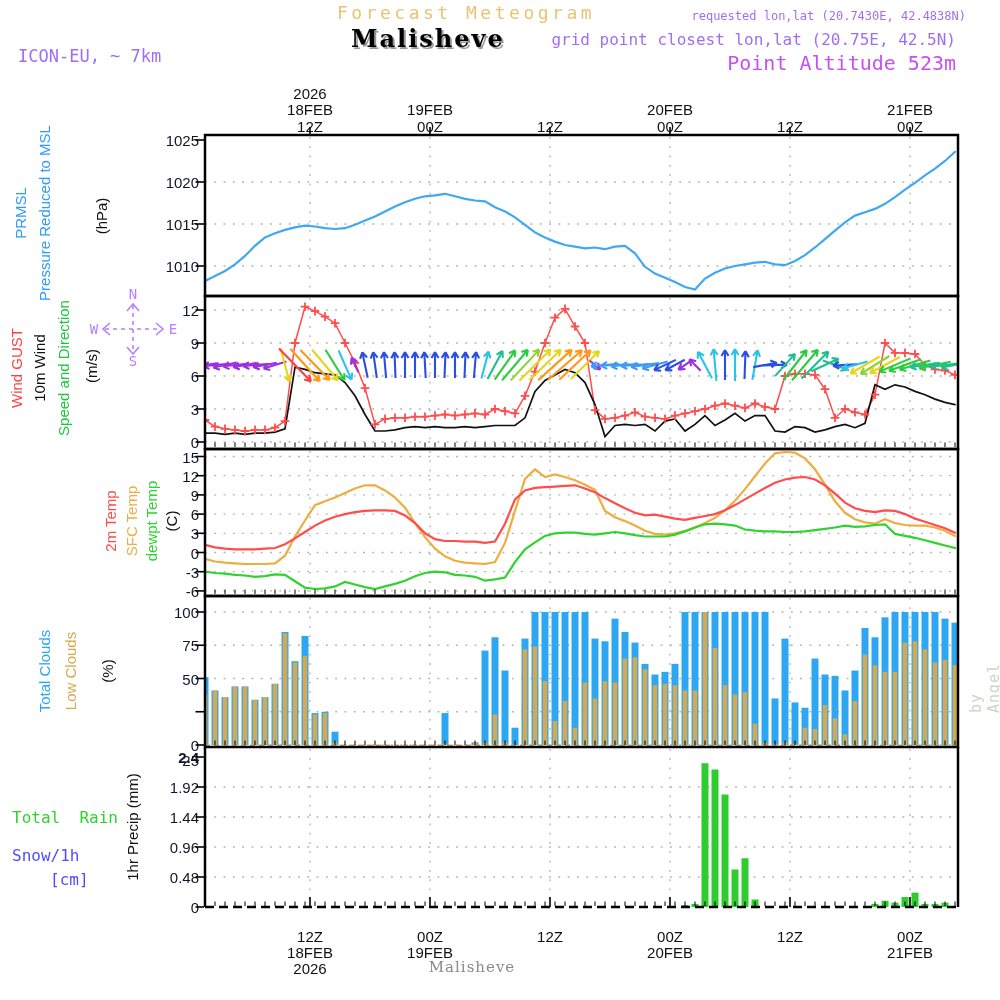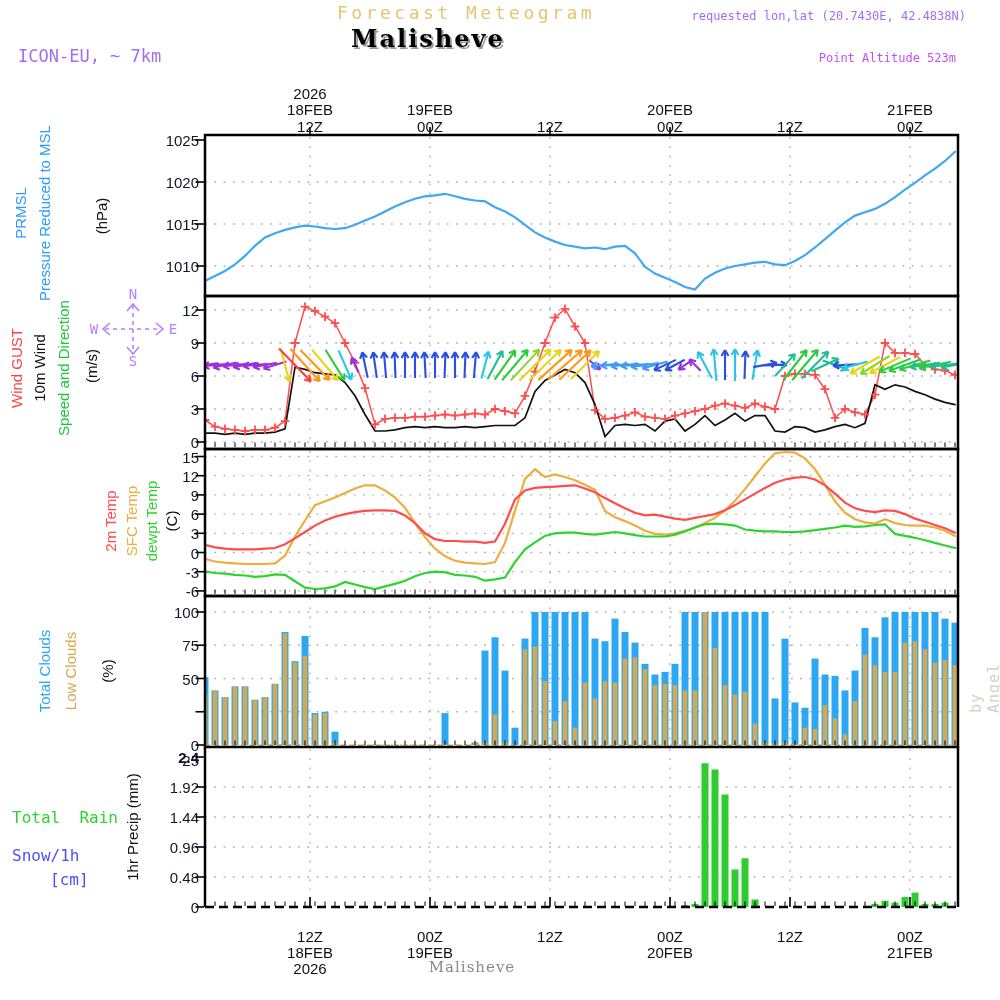--- a/index.html
+++ b/index.html
@@ -13,37 +13,38 @@
   .ticklabel{position:absolute;transform:translate(-100%,-50%);
              font:15px "Liberation Sans",sans-serif;color:#0f172a;white-space:nowrap;}
   .tlabel{position:absolute;transform:translate(-50%,-50%);
           font:15px "Liberation Sans",sans-serif;color:#111;white-space:nowrap;margin-top:10px;}
   #title-script{left:337px;top:2px;font:18px "DejaVu Sans Mono",monospace;
                 letter-spacing:3.5px;color:#e8c473;}
   #station-title{left:351px;top:24px;font-family:"DejaVu Serif",serif;font-weight:bold;
                  font-size:24px;letter-spacing:2px;color:#000;text-shadow:2px 2px 0 #9a9a9a;}
   #req-line{right:34px;top:9px;font-size:12px;color:#9f6ef5;}
   #grid-line{right:44px;top:30px;font-size:16px;color:#9f6ef5;}
-  #palt-line{right:44px;top:51px;font-size:12px;color:#c84ff5;}
+  #palt-line{right:44px;top:51px;font-size:20px;color:#c84ff5;}
   #malt-line{right:44px;top:71px;font-size:16px;color:#c84ff5;}
   #model-line{left:18px;top:46px;font-size:17px;color:#9f6ef5;}
   #watermark{position:absolute;left:985px;top:688px;transform:translate(-50%,-50%) rotate(-90deg);
              font:15px "DejaVu Sans Mono",monospace;color:#c9d6c4;letter-spacing:1px;}
   #footer-station{position:absolute;left:472px;top:967px;transform:translate(-50%,-50%);
                   font:15px "DejaVu Serif",serif;color:#8a8a8a;letter-spacing:1px;}
   svg{position:absolute;left:0;top:0;}
 </style>
 </head>
 <body>
 
 <div id="page">
 
   <div id="title-script" class="hdr">Forecast Meteogram</div>
   <div id="station-title" class="hdr">Malisheve</div>
   <div id="req-line" class="hdr mono">requested lon,lat (20.7430E, 42.4838N)</div>
+  <div id="grid-line" class="hdr mono">grid point closest lon,lat (20.75E, 42.5N)</div>
   <div id="palt-line" class="hdr mono">Point Altitude 523m</div>
   <div id="model-line" class="hdr mono">ICON-EU, ~ 7km</div>
 
   <div class="vlabel" style="left:20px;top:213px;color:#2e9bff;">PRMSL</div>
   <div class="vlabel" style="left:44px;top:213px;color:#2e9bff;">Pressure Reduced to MSL</div>
   <div class="vlabel" style="left:101px;top:216px;color:#111;">(hPa)</div>
 
   <div class="vlabel" style="left:16px;top:368px;color:#ff4040;">Wind GUST</div>
   <div class="vlabel" style="left:39px;top:368px;color:#111;">10m Wind</div>
   <div class="vlabel" style="left:63px;top:368px;color:#17c837;">Speed and Direction</div>

